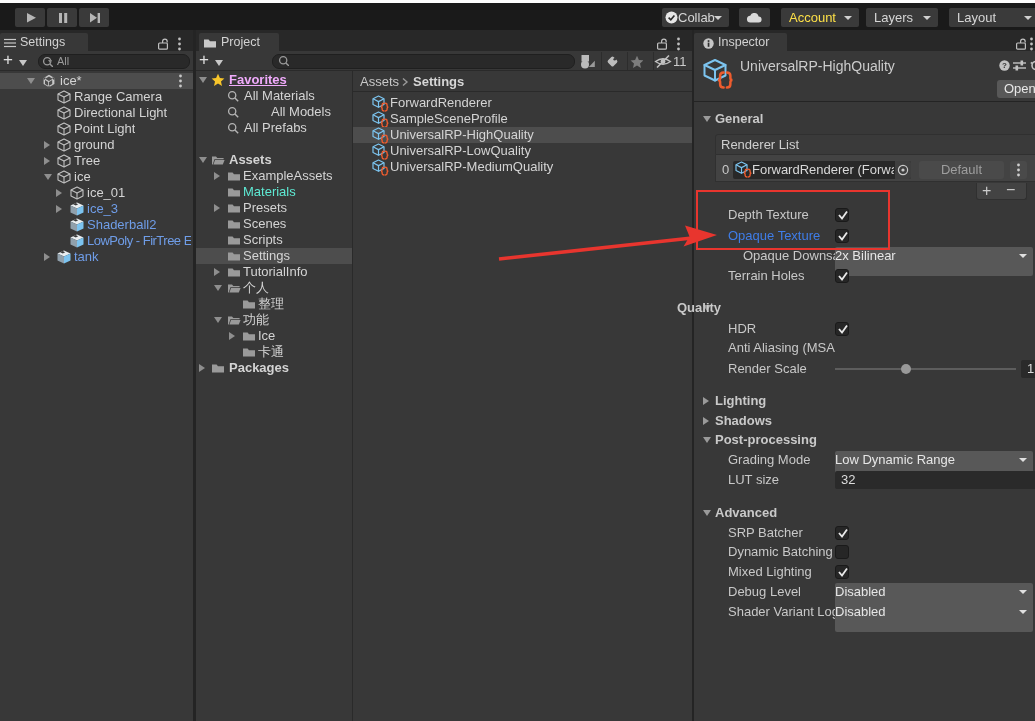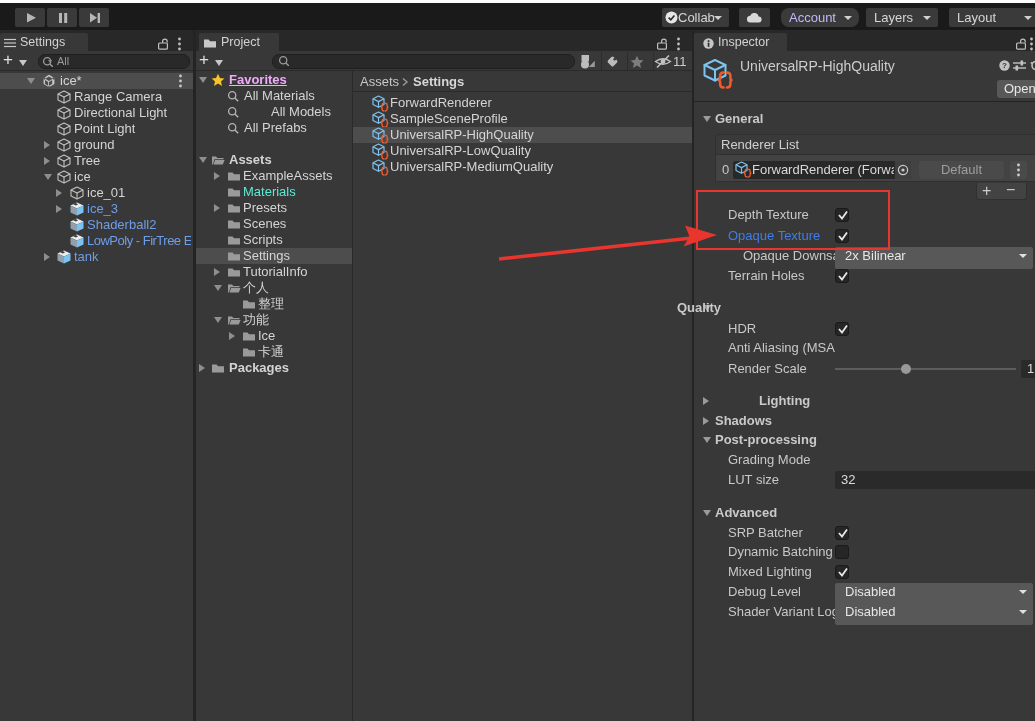--- a/index.html
+++ b/index.html
@@ -2,21 +2,21 @@
 <html><head><meta charset="utf-8"><style>
 *{margin:0;padding:0;box-sizing:border-box;}
 html,body{width:1035px;height:721px;overflow:hidden;background:#383838;
  font-family:"Liberation Sans",sans-serif;font-size:13px;color:#d2d2d2;}
 .abs{position:absolute;}
 .row{position:absolute;height:16px;line-height:16px;white-space:nowrap;}
 .ico{position:absolute;}
 .tab{position:absolute;top:3px;height:18px;background:#383838;color:#d2d2d2;
  line-height:18px;border-radius:2px 2px 0 0;font-size:12.5px;}
 .cb{position:absolute;width:14px;height:14px;background:#262626;border:1px solid #1a1a1a;border-radius:3px;}
-.dd{position:absolute;height:22px;background:#585858;color:#e6e6e6;line-height:18px;padding-left:10px;border-radius:2px;white-space:nowrap;overflow:hidden;}
+.dd{position:absolute;height:29px;background:#585858;color:#e6e6e6;line-height:18px;padding-left:0;border-radius:2px;white-space:nowrap;overflow:hidden;}
 .dda{position:absolute;right:6px;top:7px;width:0;height:0;border-top:4px solid #e0e0e0;border-left:4px solid transparent;border-right:4px solid transparent;}
 .lbl{position:absolute;height:20px;line-height:20px;color:#c8c8c8;white-space:nowrap;overflow:hidden;}
 .hdr{position:absolute;height:20px;line-height:20px;color:#c9c9c9;font-weight:bold;white-space:nowrap;}
 </style></head>
 <body>
 <div style="position:relative;width:1035px;height:721px;will-change:transform;">
 <div class="abs" style="left:0;top:0;width:1035px;height:3px;background:#fdfdfd;"></div>
 <div class="abs" style="left:0;top:3px;width:1035px;height:27px;background:#1a1a1a;"></div>
 <div class="abs" style="left:15px;top:8px;width:30px;height:19px;background:#3a3a3a;border-radius:2px;"></div>
 <div class="abs" style="left:47px;top:8px;width:30px;height:19px;background:#3a3a3a;border-radius:2px;"></div>
@@ -37,21 +37,21 @@
       <div style="position:absolute;right:7px;top:8px;width:0;height:0;border-top:4.5px solid #d0d0d0;border-left:4.5px solid transparent;border-right:4.5px solid transparent;"></div>
     </div>
 <svg class="ico" style="left:665px;top:11px;" width="13" height="13" viewBox="0 0 13 13">
       <circle cx="6.5" cy="6.5" r="6" fill="#e6e6e6"></circle>
       <polyline points="3.6,6.6 5.8,8.8 9.4,4.4" fill="none" stroke="#2a2a2a" stroke-width="1.6"></polyline>
     </svg>
 <div class="abs" style="left:739px;top:8px;width:31px;height:19px;background:#3a3a3a;border-radius:2px;color:#d6d6d6;line-height:19px;"></div>
 <svg class="ico" style="left:746px;top:13px;" width="17" height="11" viewBox="0 0 17 11">
       <path d="M4.5 9.5 a3.4 3.4 0 0 1 -0.3 -6.8 a4.4 4.4 0 0 1 8.4 0.9 a2.9 2.9 0 0 1 0.1 5.9 Z" fill="#d9d9d9"></path>
     </svg>
-<div class="abs" style="left:781px;top:8px;width:78px;height:19px;background:#3a3a3a;border-radius:8px;color:#c4b5fd;line-height:19px;">
+<div class="abs" style="left:781px;top:8px;width:78px;height:19px;background:#3a3a3a;border-radius:2px;color:#fde047;line-height:19px;">
       <span style="position:absolute;left:8px;">Account</span>
       <div style="position:absolute;right:7px;top:8px;width:0;height:0;border-top:4.5px solid #d0d0d0;border-left:4.5px solid transparent;border-right:4.5px solid transparent;"></div>
     </div>
 <div class="abs" style="left:866px;top:8px;width:72px;height:19px;background:#3a3a3a;border-radius:2px;color:#d6d6d6;line-height:19px;">
       <span style="position:absolute;left:8px;">Layers</span>
       <div style="position:absolute;right:7px;top:8px;width:0;height:0;border-top:4.5px solid #d0d0d0;border-left:4.5px solid transparent;border-right:4.5px solid transparent;"></div>
     </div>
 <div class="abs" style="left:949px;top:8px;width:90px;height:19px;background:#3a3a3a;border-radius:2px;color:#d6d6d6;line-height:19px;">
       <span style="position:absolute;left:8px;">Layout</span>
       <div style="position:absolute;right:7px;top:8px;width:0;height:0;border-top:4.5px solid #d0d0d0;border-left:4.5px solid transparent;border-right:4.5px solid transparent;"></div>
@@ -494,26 +494,27 @@
 <div class="cb" style="left:835px;top:322px;"></div>
 <svg class="ico" style="left:837px;top:323px;" width="12" height="12" viewBox="0 0 12 12">
       <polyline points="2,6 5,9.5 10,2.5" fill="none" stroke="#e8e8e8" stroke-width="1.8"></polyline>
     </svg>
 <div class="lbl" style="left:728px;top:338px;width:107px;">Anti Aliasing (MSAA)</div>
 <div class="lbl" style="left:728px;top:359px;">Render Scale</div>
 <div class="abs" style="left:835px;top:368px;width:181px;height:2px;background:#5d5d5d;"></div>
 <div class="abs" style="left:901px;top:364px;width:10px;height:10px;border-radius:50%;background:#999999;"></div>
 <div class="abs" style="left:1021px;top:360px;width:23px;height:18px;background:#2a2a2a;border-radius:2px;color:#dcdcdc;line-height:18px;padding-left:6px;">1</div>
 <div class="abs" style="left:703px;top:396.5px;width:0;height:0;border-left:6px solid #9a9a9a;border-top:4.5px solid transparent;border-bottom:4.5px solid transparent;"></div>
-<div class="hdr" style="left:715px;top:391px;margin-left:44px;">Lighting</div>
+<div class="hdr" style="left:715px;top:391px;">Lighting</div>
 <div class="abs" style="left:703px;top:416.5px;width:0;height:0;border-left:6px solid #9a9a9a;border-top:4.5px solid transparent;border-bottom:4.5px solid transparent;"></div>
 <div class="hdr" style="left:715px;top:411px;">Shadows</div>
 <div class="abs" style="left:703px;top:437px;width:0;height:0;border-top:6px solid #9a9a9a;border-left:4.5px solid transparent;border-right:4.5px solid transparent;"></div>
 <div class="hdr" style="left:715px;top:430px;">Post-processing</div>
 <div class="lbl" style="left:728px;top:450px;">Grading Mode</div>
+<div class="dd" style="left:835px;top:451px;width:198px;">Low Dynamic Range<div class="dda"></div></div>
 <div class="lbl" style="left:728px;top:470px;">LUT size</div>
 <div class="abs" style="left:835px;top:471px;width:209px;height:18px;background:#2a2a2a;border-radius:2px;color:#dcdcdc;line-height:18px;padding-left:6px;">32</div>
 <div class="abs" style="left:703px;top:510px;width:0;height:0;border-top:6px solid #9a9a9a;border-left:4.5px solid transparent;border-right:4.5px solid transparent;"></div>
 <div class="hdr" style="left:715px;top:503px;">Advanced</div>
 <div class="lbl" style="left:728px;top:523px;">SRP Batcher</div>
 <div class="cb" style="left:835px;top:526px;"></div>
 <svg class="ico" style="left:837px;top:527px;" width="12" height="12" viewBox="0 0 12 12">
       <polyline points="2,6 5,9.5 10,2.5" fill="none" stroke="#e8e8e8" stroke-width="1.8"></polyline>
     </svg>
 <div class="lbl" style="left:728px;top:542px;">Dynamic Batching</div>

